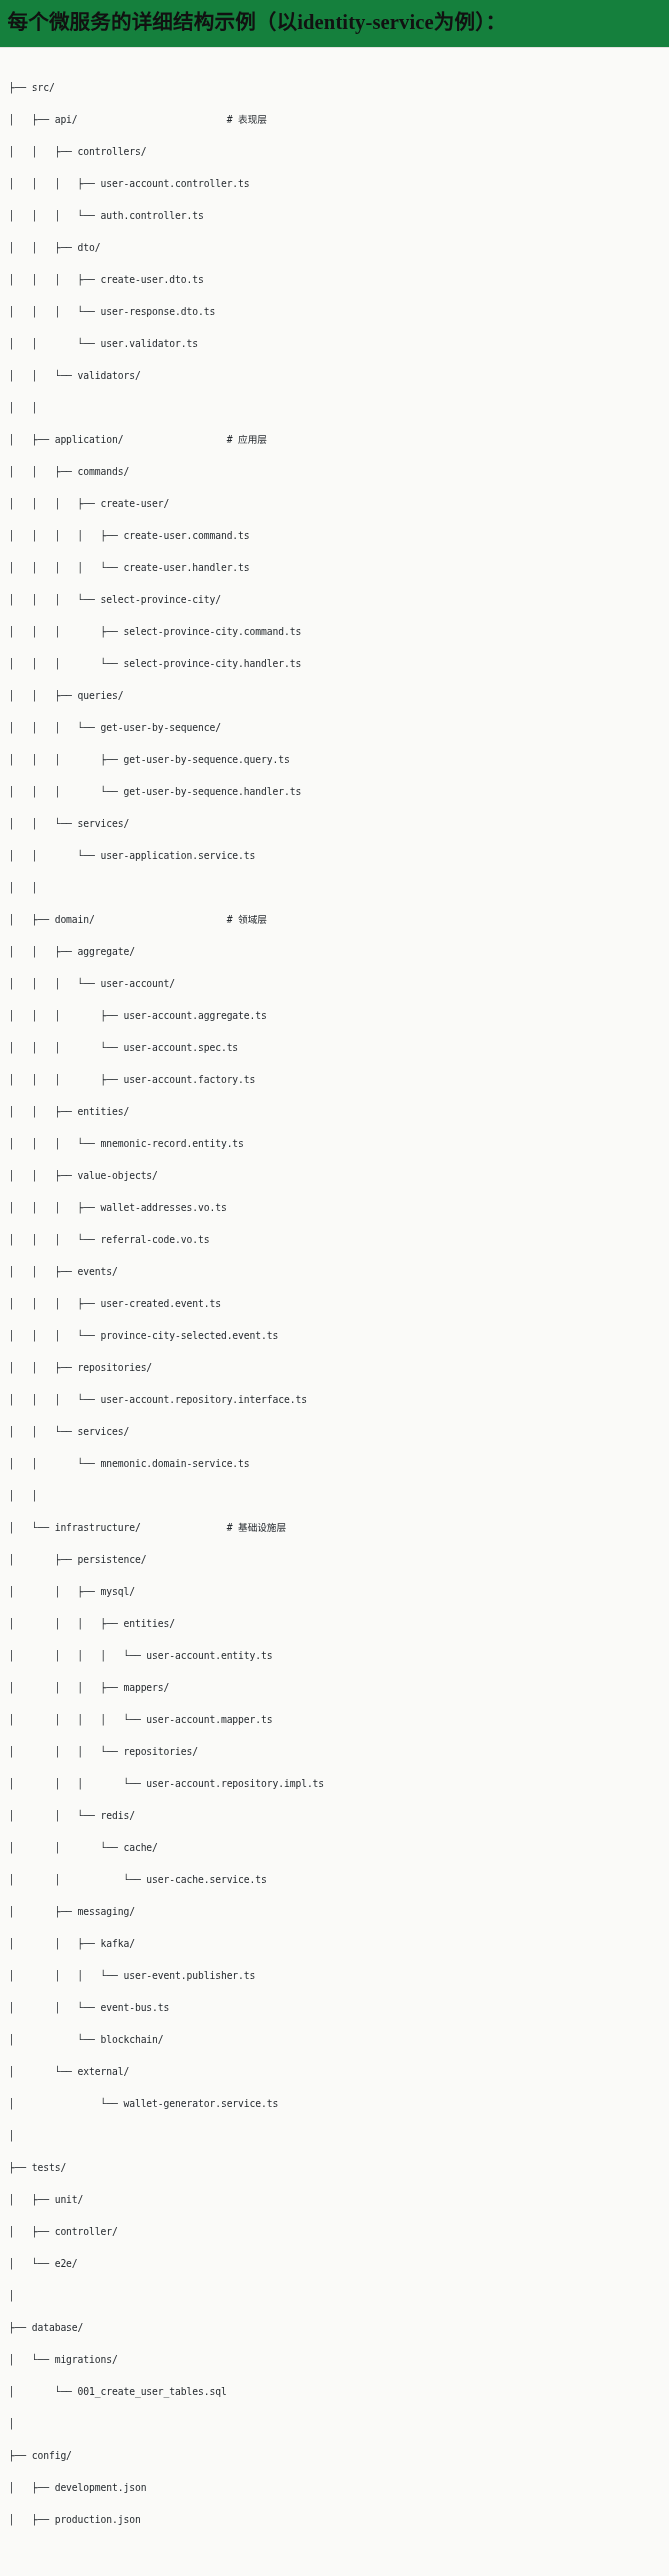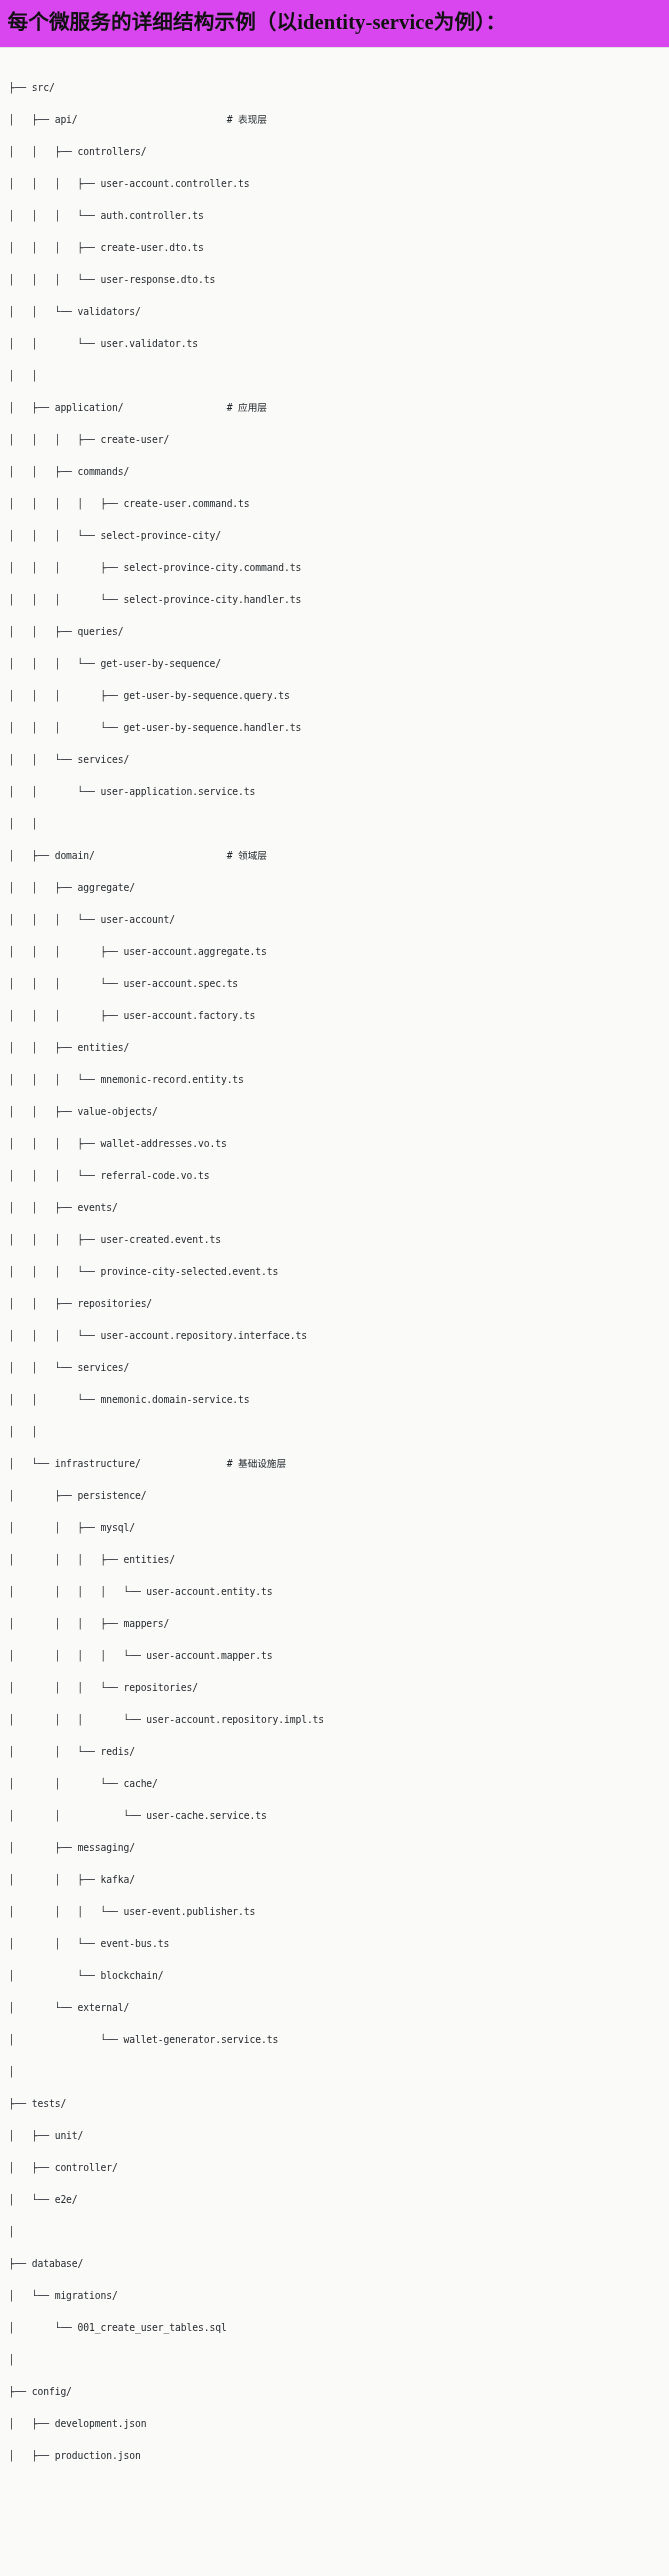--- a/index.html
+++ b/index.html
@@ -16,21 +16,21 @@
   }
 
   .page {
     width: 669px;
     box-sizing: border-box;
     background: #ffffff;
   }
 
   
   .header {
-    background: #d946ef;
+    background: #15803d;
     padding: 10px 7.5px 11.3px 7.5px;
     border-bottom: 0.6px solid #e3e3e0;
     box-sizing: border-box;
   }
   .header-title {
     font-family: "Liberation Serif", serif;
     font-weight: bold;
     font-size: 20.6px;
     line-height: 1.25;
     color: #111111;
@@ -69,29 +69,31 @@
     <h1 class="header-title">每个微服务的详细结构示例（以identity-service为例）：</h1>
   </div>
 
   <div class="tree-block">
     <pre class="tree"><code id="tree-code">
 <span class="tree-line">├── src/</span>
 <span class="tree-line">│   ├── api/                          # 表现层</span>
 <span class="tree-line">│   │   ├── controllers/</span>
 <span class="tree-line">│   │   │   ├── user-account.controller.ts</span>
 <span class="tree-line">│   │   │   └── auth.controller.ts</span>
+<span class="tree-line">│   │   ├── dto/</span>
 <span class="tree-line">│   │   │   ├── create-user.dto.ts</span>
 <span class="tree-line">│   │   │   └── user-response.dto.ts</span>
+<span class="tree-line">│   │       └── user.validator.ts</span>
 <span class="tree-line">│   │   └── validators/</span>
-<span class="tree-line">│   │       └── user.validator.ts</span>
 <span class="tree-line">│   │</span>
 <span class="tree-line">│   ├── application/                  # 应用层</span>
+<span class="tree-line">│   │   ├── commands/</span>
 <span class="tree-line">│   │   │   ├── create-user/</span>
-<span class="tree-line">│   │   ├── commands/</span>
 <span class="tree-line">│   │   │   │   ├── create-user.command.ts</span>
+<span class="tree-line">│   │   │   │   └── create-user.handler.ts</span>
 <span class="tree-line">│   │   │   └── select-province-city/</span>
 <span class="tree-line">│   │   │       ├── select-province-city.command.ts</span>
 <span class="tree-line">│   │   │       └── select-province-city.handler.ts</span>
 <span class="tree-line">│   │   ├── queries/</span>
 <span class="tree-line">│   │   │   └── get-user-by-sequence/</span>
 <span class="tree-line">│   │   │       ├── get-user-by-sequence.query.ts</span>
 <span class="tree-line">│   │   │       └── get-user-by-sequence.handler.ts</span>
 <span class="tree-line">│   │   └── services/</span>
 <span class="tree-line">│   │       └── user-application.service.ts</span>
 <span class="tree-line">│   │</span>

